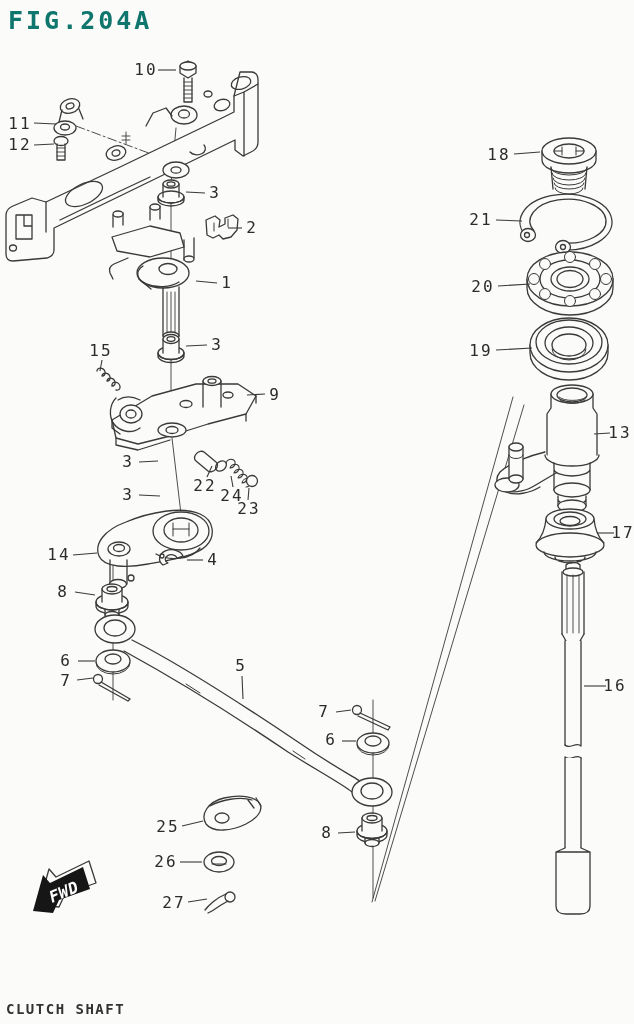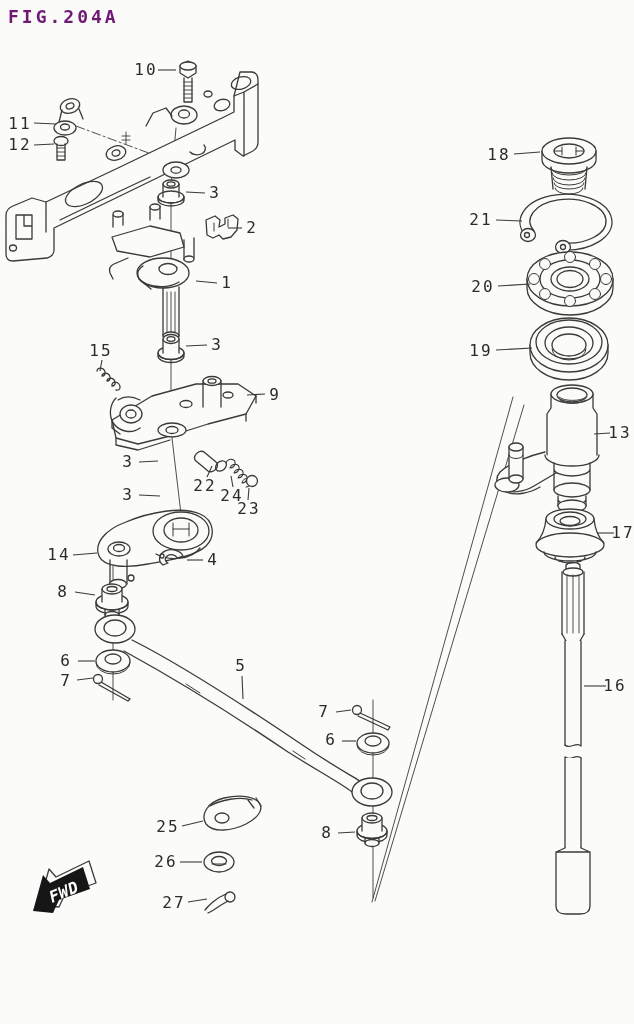--- a/index.html
+++ b/index.html
@@ -6,22 +6,22 @@
   body{
     width:634px;height:1024px;
     background:#fbfbf9;
     font-family:"DejaVu Sans Mono",monospace;
     color:#2b2b2b;
     position:relative;
     overflow:hidden;
   }
   .page-title{
     position:absolute;left:8px;top:6px;
-    font-size:18px;font-weight:bold;letter-spacing:3px;
-    color:#701a75;
+    font-size:25px;font-weight:bold;letter-spacing:3px;
+    color:#0f766e;
   }
   .footer{
     position:absolute;left:6px;bottom:4px;
     font-size:14px;font-weight:600;letter-spacing:1.5px;
     line-height:22px;color:#333;
   }
   svg{position:absolute;left:0;top:0;}
   .ln{stroke:#3a3a3a;fill:none;stroke-width:1.3;stroke-linecap:round;stroke-linejoin:round;}
   .fl{fill:#fbfbf9;}
   .thin{stroke-width:0.9;}
@@ -434,13 +434,14 @@
     <text class="callout" x="481" y="225">21</text>
     <text class="callout" x="483" y="292">20</text>
     <text class="callout" x="481" y="356">19</text>
     <text class="callout" x="620" y="438">13</text>
     <text class="callout" x="623" y="538">17</text>
     <text class="callout" x="615" y="691">16</text>
   </g>
 </svg>
 
 <div class="footer">
+  <div>CLUTCH SHAFT</div>
 </div>
 
 </body></html>

